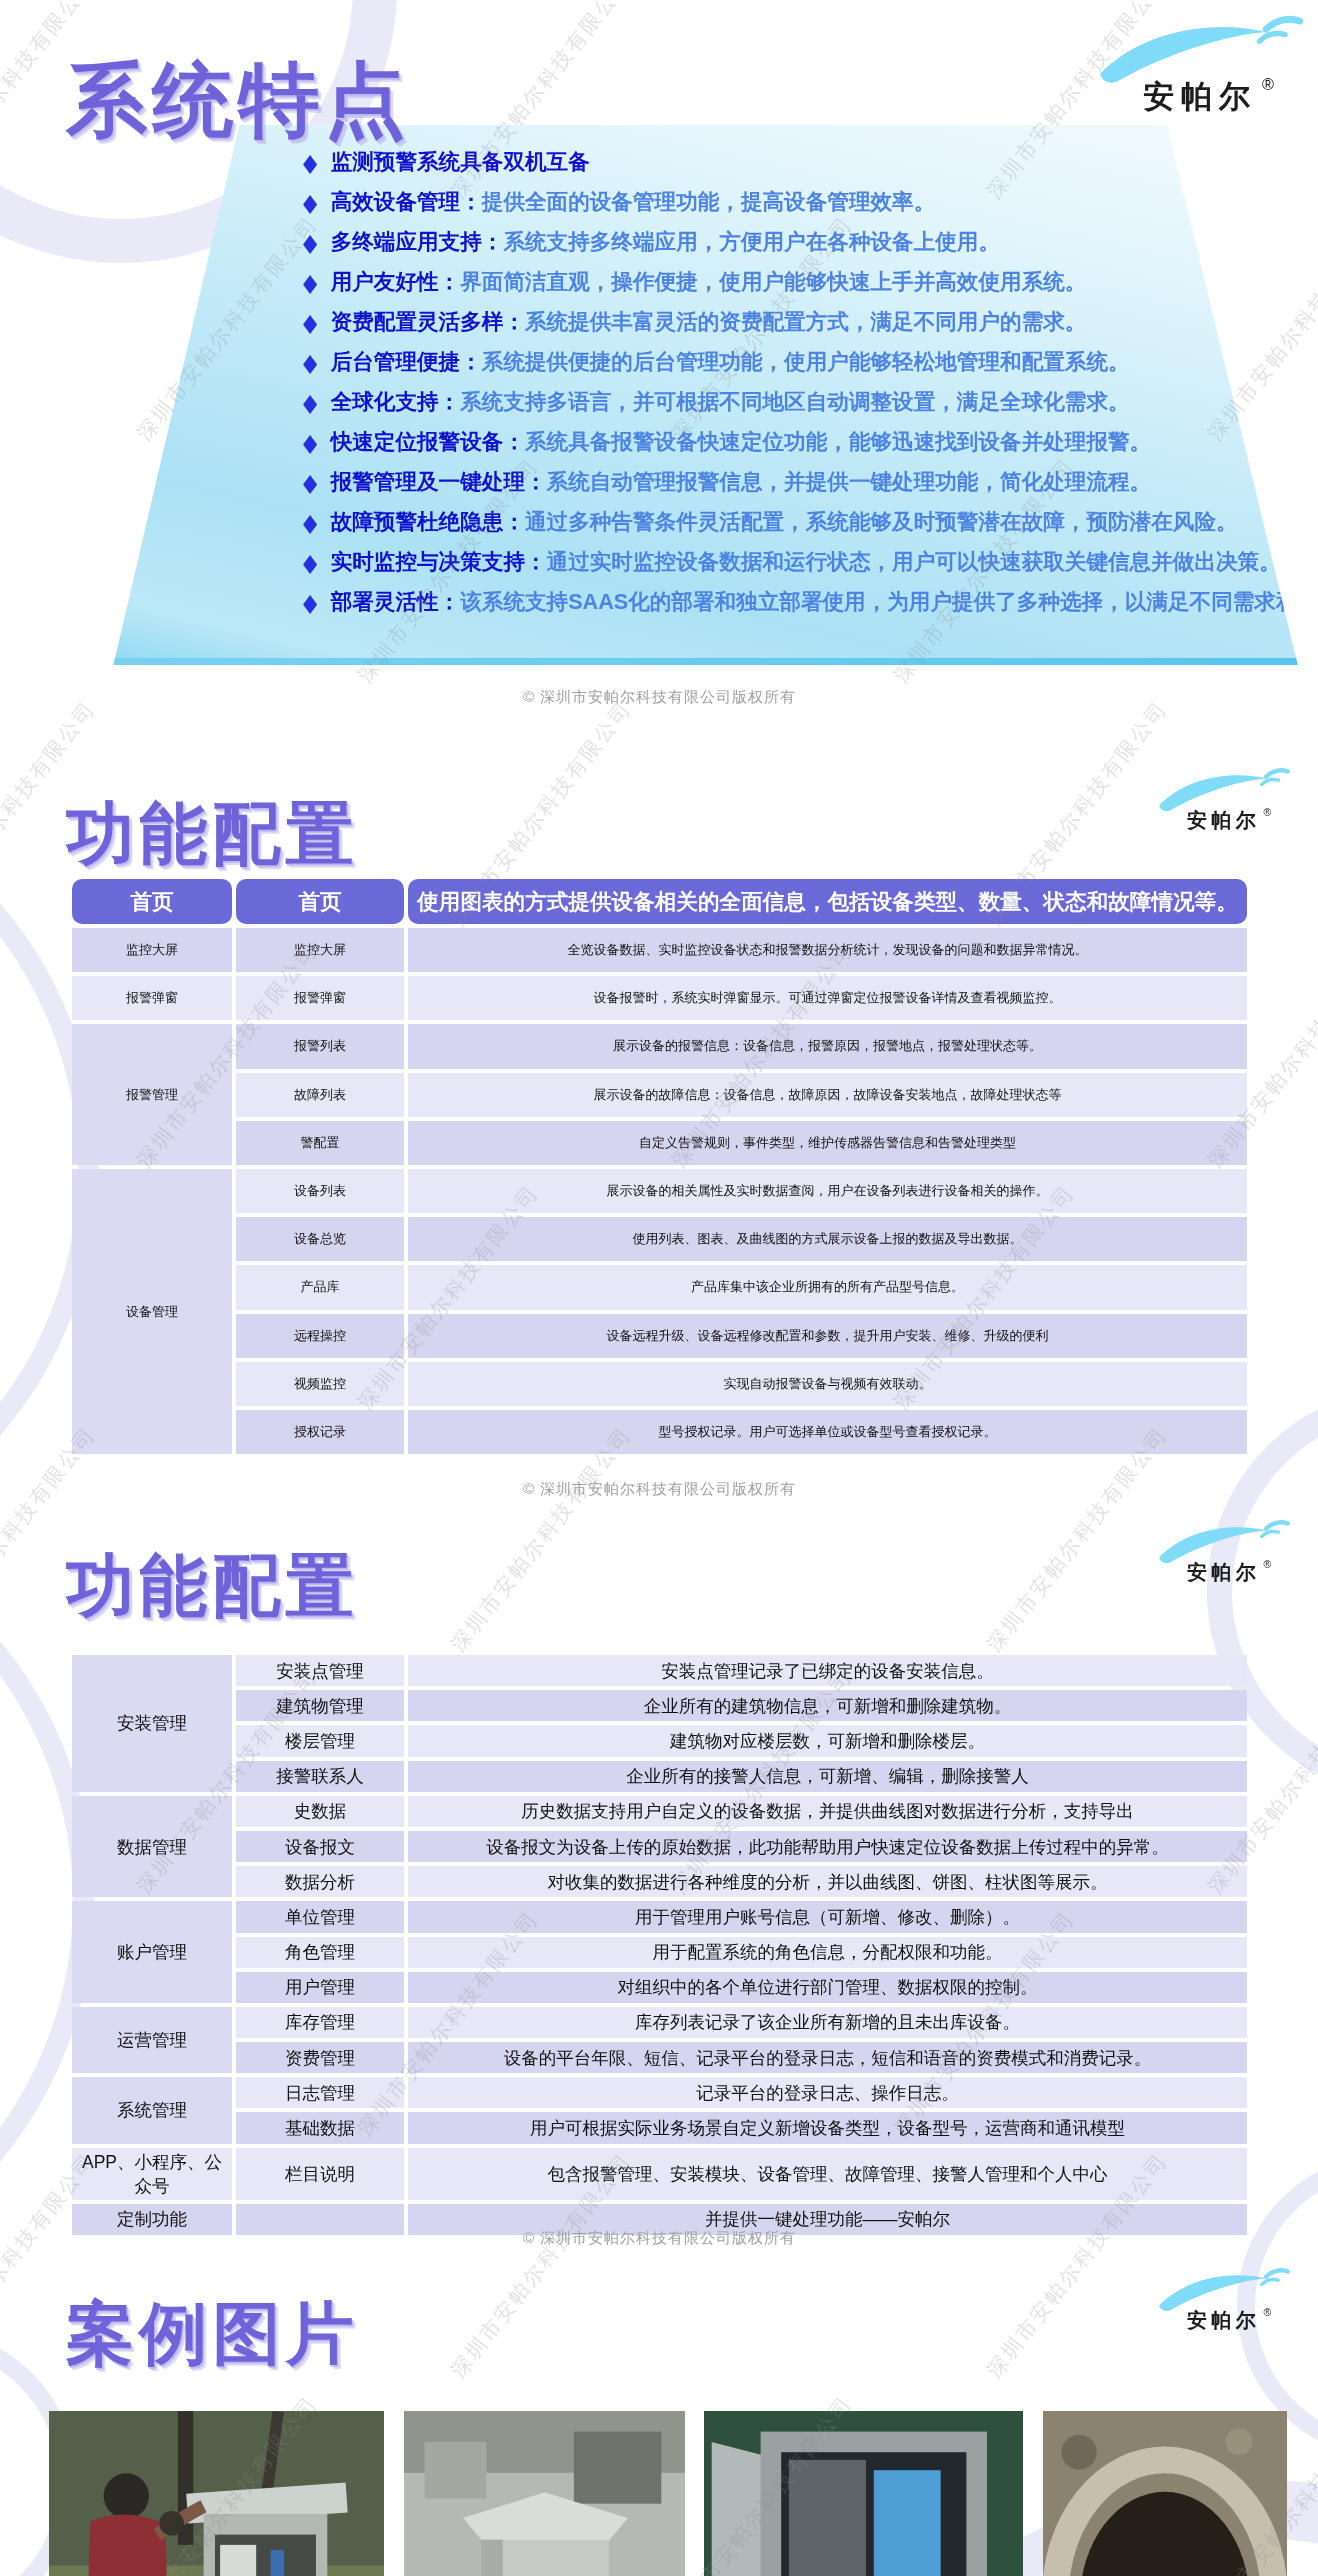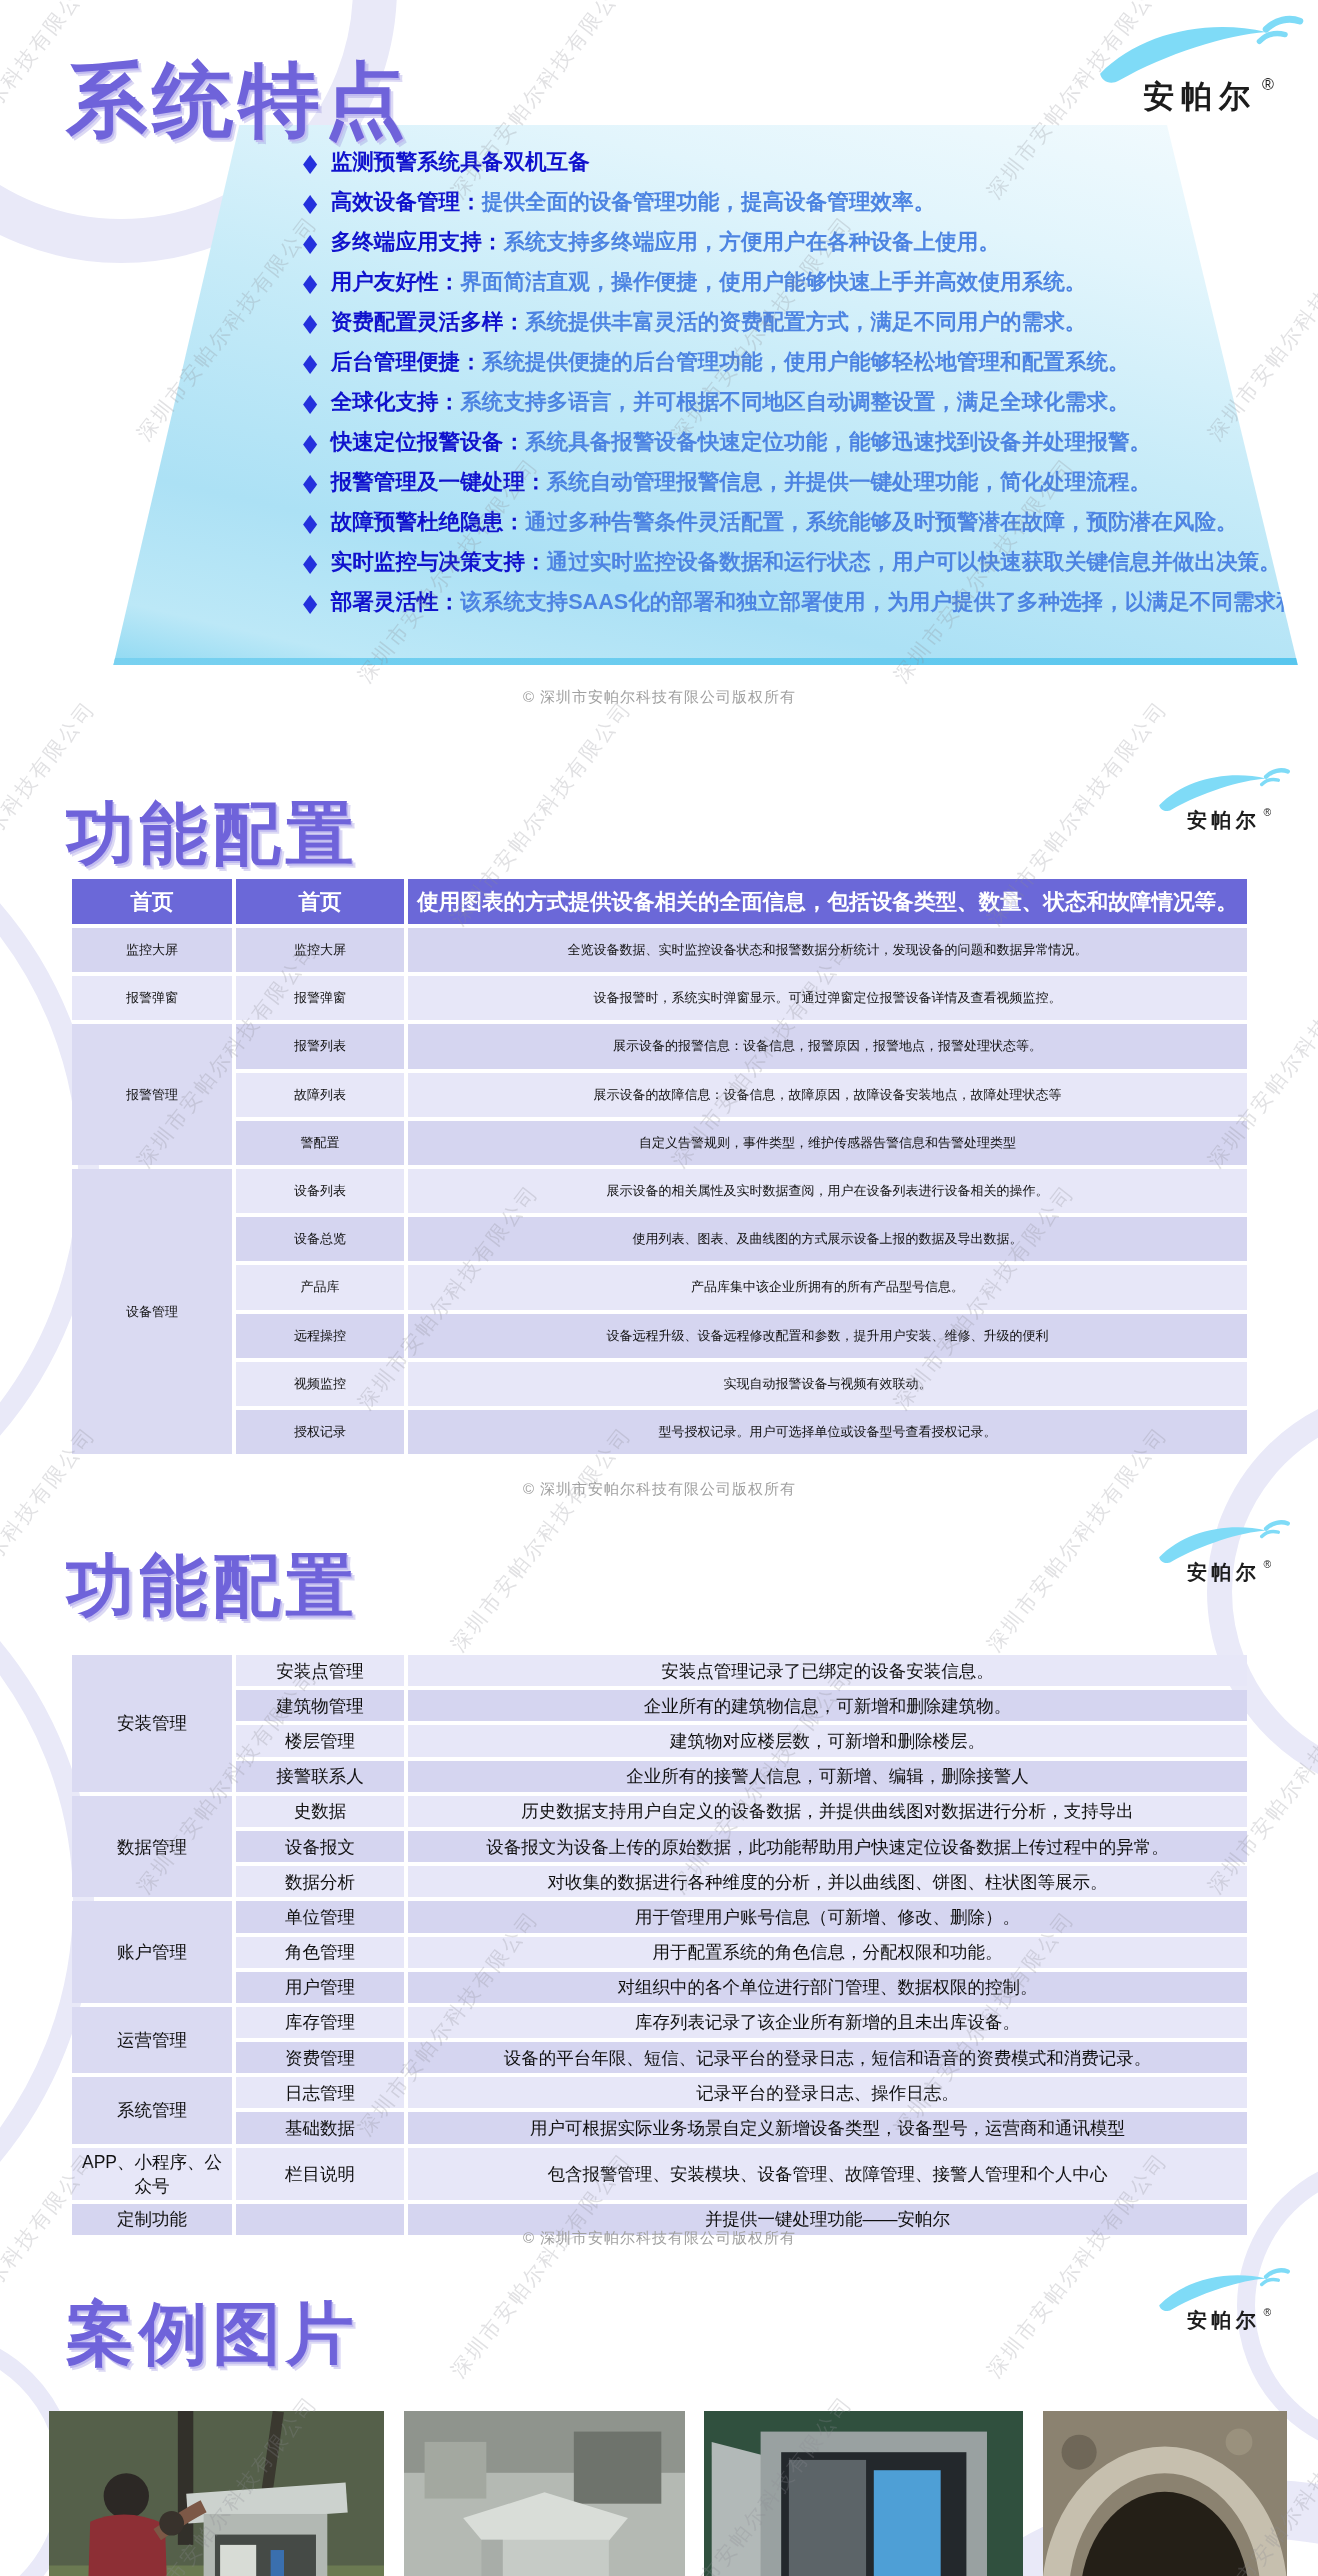--- a/index.html
+++ b/index.html
@@ -39,21 +39,21 @@
   #bullets{padding:16.5px 0 0 192px;}
   .bullet{height:40px;line-height:40px;white-space:nowrap;font-size:21.6px;}
   .dia{color:var(--bullet-diamond,#2431dd);font-size:18.5px;margin-right:13.4px;
        display:inline-block;transform:scaleY(1.35);}
   .bl{color:var(--bullet-label,#1012cd);font-weight:bold;}
   .bd{color:var(--bullet-desc,#4d84e2);font-weight:600;}
   
   table.cfg{position:absolute;left:68px;width:1183px;border-collapse:separate;
     border-spacing:4.1px;z-index:1;table-layout:fixed;}
   table.cfg th{background:var(--table-header-bg,#6b68d8);color:#fff;font-weight:bold;
-    font-size:21.6px;height:45px;text-align:center;padding:0 7.2px;}
+    font-size:21.6px;height:45px;text-align:center;padding:0 7.2px;border-radius:10px;}
   table.cfg td{text-align:center;vertical-align:middle;color:#111;padding:2.1px 7.2px;
     overflow:hidden;}
   #config-table-1 td{height:40px;font-size:13px;}
   #config-table-2 td{height:27px;font-size:17.5px;}
   td.dark{background:var(--row-dark,#d5d5f0);}
   td.light{background:var(--row-light,#e7e7f8);}
   td.group{background:var(--group-bg,#dadaf2);font-size:19.6px;}
   
   #photo-row{position:absolute;left:49px;top:2411px;height:345px;display:flex;gap:19.6px;z-index:1;}
   .photo{height:345px;overflow:hidden;background:#888;}

